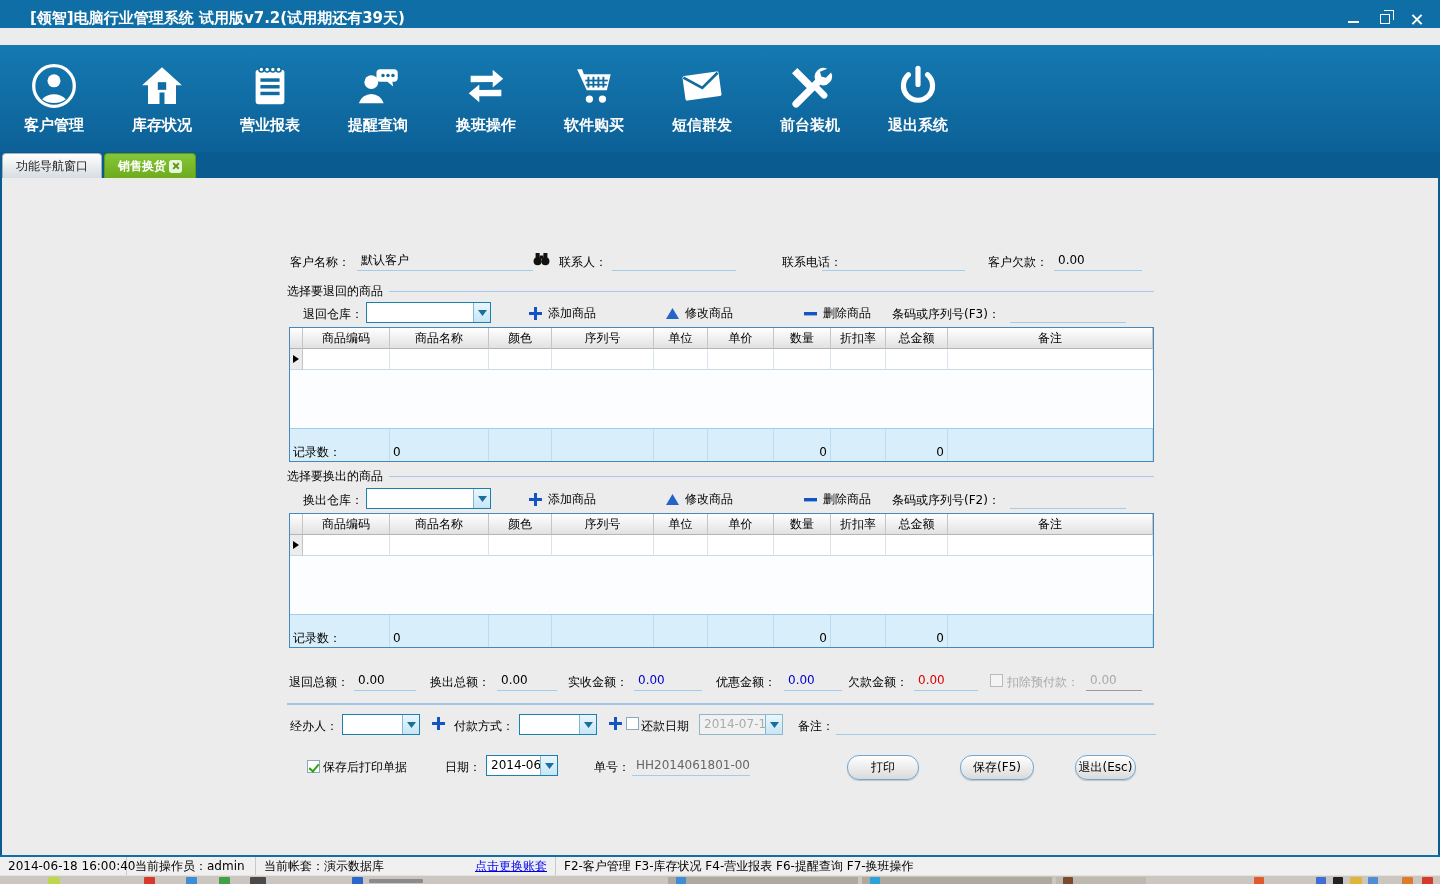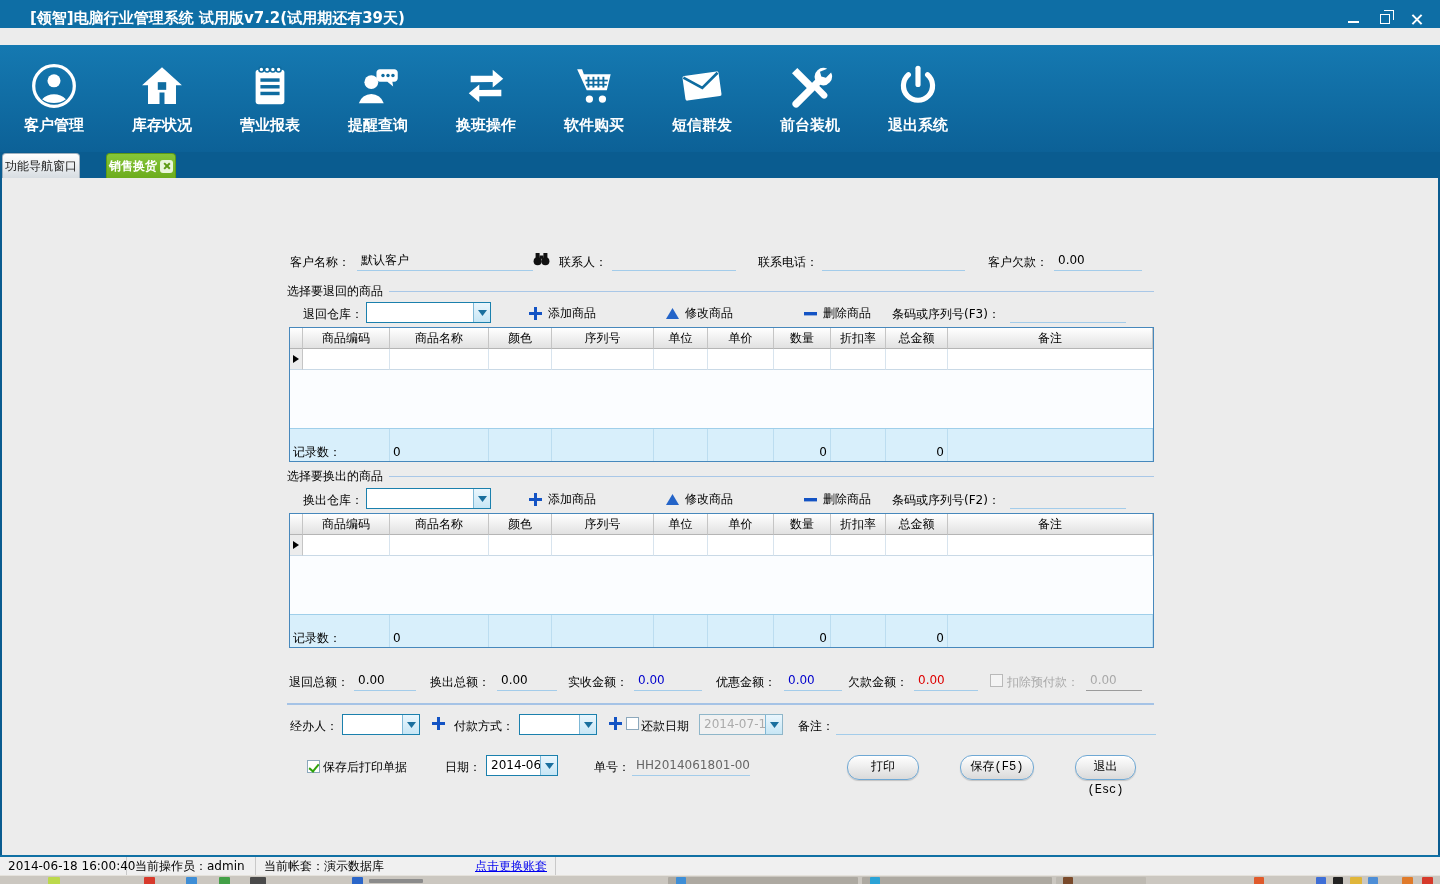--- a/index.html
+++ b/index.html
@@ -30,24 +30,24 @@
   .toolbar { position:absolute; top:45px; left:0; width:100%; height:107px;
              background:linear-gradient(#1579B1,#0C6197); display:flex; align-items:center; }
   .tool { width:108px; height:96px; display:flex; flex-direction:column; align-items:center;
           justify-content:center; gap:7px; color:#fff; cursor:pointer; }
   .tool-label { font-size:15px; font-weight:bold; white-space:nowrap; }
   .tilt { transform:rotate(-8deg); }
 
   
   .tabbar { position:absolute; top:152px; left:0; width:100%; height:26px; background:#0A5C90;
             display:flex; align-items:flex-end; padding-left:2px; gap:2px; }
-  .tab { height:25px; display:flex; align-items:center; padding:0 2px; border-radius:4px 4px 0 0; cursor:pointer; white-space:nowrap; }
+  .tab { height:25px; display:flex; align-items:center; padding:0 13px; border-radius:4px 4px 0 0; cursor:pointer; white-space:nowrap; }
   .tab.inactive { background:linear-gradient(#FEFEFE,#D7DDE2); border:1px solid #9FB0BE; border-bottom:none; color:#222; }
   .tab.active { background:linear-gradient(#85C639,#6CAC1D); border:1px solid #5E9A14; border-bottom:none;
-                color:#fff; font-weight:bold; gap:3px;margin-left:24px; }
+                color:#fff; font-weight:bold; gap:3px; }
   .tab-close { width:13px; height:13px; background:#EAF6DC; border-radius:3px; position:relative; cursor:pointer; }
   .tab-close::before,.tab-close::after { content:""; position:absolute; left:5.7px; top:2.5px; width:1.8px; height:8px; background:#5E9A14; }
   .tab-close::before { transform:rotate(45deg); } .tab-close::after { transform:rotate(-45deg); }
 
   
   .content { position:absolute; top:178px; left:0; width:100%; height:677px; background:#ECECEC;
              border-left:2px solid #0A5C90; border-right:2px solid #0A5C90; overflow:hidden; }
   .lbl { position:absolute; white-space:nowrap; line-height:16px; }
   .lbl.gray { color:#A9A9A9; }
   .uline { position:absolute; height:21px; border-bottom:1px solid #A3CCEA; line-height:20px;
@@ -86,21 +86,21 @@
 
   .divider { position:absolute; left:285px; width:867px; border-top:2px solid #A5C3E6; }
 
   .checkbox { position:absolute; width:13px; height:13px; background:#fff; border:1px solid #8CA8BC; cursor:pointer; }
   .checkbox.disabled { background:#F4F4F4; border-color:#B9B9B9; cursor:default; }
   .checkbox.checked::after { content:""; position:absolute; left:3px; top:0.5px; width:4px; height:8px;
                              border:solid #2FA30C; border-width:0 2px 2px 0; transform:rotate(40deg); }
 
   .btn { position:absolute; height:25px; border:1px solid #6FA8D4; border-radius:12px;
          background:linear-gradient(#FFFFFF,#DADADA); text-align:center; line-height:23px;
-         cursor:pointer; box-shadow:0 1px 1px rgba(0,0,0,.18);font-family:Liberation Mono, monospace; }
+         cursor:pointer; box-shadow:0 1px 1px rgba(0,0,0,.18); }
 
   
   .statusbar { position:absolute; top:855px; left:0; width:100%; height:20px; background:#F0F0F0;
                border-top:2px solid #1070A4; display:flex; align-items:stretch; }
   .sb-panel { display:flex; align-items:center; padding:0 8px; border-right:1px solid #C9C9C9; white-space:nowrap; }
   .sb-link { color:#0000EE; text-decoration:underline; cursor:pointer; margin-left:auto; padding-left:20px; }
 
   
   .taskbar { position:absolute; top:875px; left:0; width:100%; height:9px; background:#CBC7C0;
              border-top:1px solid #E5E2DC; overflow:hidden; }
@@ -236,21 +236,21 @@
     <div class="uline" style="left:355px;top:72px;width:176px">默认客户</div>
     <svg style="position:absolute;left:531px;top:74px" width="17" height="14" viewBox="0 0 17 14" fill="#111">
       <rect x="2.6" y="1" width="4" height="5"></rect>
         <rect x="10.4" y="1" width="4" height="5"></rect>
         <rect x="6.5" y="3.5" width="4" height="3.4"></rect>
       <circle cx="4.6" cy="9.2" r="4"></circle>
         <circle cx="12.4" cy="9.2" r="4"></circle>
     </svg>
     <span class="lbl" style="left:557px;top:76px">联系人：</span>
     <div class="uline" style="left:610px;top:72px;width:124px"></div>
-    <span class="lbl" style="left:756px;top:76px">联系电话：</span>
+    <span class="lbl" style="left:780px;top:76px">联系电话：</span>
     <div class="uline" style="left:820px;top:72px;width:143px"></div>
     <span class="lbl" style="left:986px;top:76px">客户欠款：</span>
     <div class="uline" style="left:1052px;top:72px;width:88px">0.00</div>
 
     <div class="gb-head" style="top:106px">
       <span class="gb-label">选择要退回的商品</span>
       <span class="gb-line"></span>
     </div>
     <span class="lbl" style="left:301px;top:128px">退回仓库：</span>
     <div class="dropdown" style="left:364px;top:124px;width:125px">
@@ -479,20 +479,21 @@
     <div class="btn" style="left:1073px;top:577px;width:61px">退出(Esc)</div>
   </div>
 
   <div class="statusbar">
     <div class="sb-panel" style="width:127px">2014-06-18 16:00:40</div>
     <div class="sb-panel" style="width:129px">当前操作员：admin</div>
     <div class="sb-panel" style="width:300px">
       <span>当前帐套：演示数据库</span>
       <span class="sb-link">点击更换账套</span>
     </div>
+    <div class="sb-panel" style="flex:1;border-right:none">F2-客户管理 F3-库存状况 F4-营业报表 F6-提醒查询 F7-换班操作</div>
   </div>
 
   <div class="taskbar">
     <span class="blob" style="left:48px;width:12px;background:#BCD94C"></span>
     <span class="blob" style="left:144px;width:11px;background:#D8392B"></span>
     <span class="blob" style="left:186px;width:11px;background:#3E8ED6"></span>
     <span class="blob" style="left:219px;width:11px;background:#43A047"></span>
     <span class="blob" style="left:250px;width:16px;background:#4A4A4A"></span>
     <span class="blob" style="left:352px;width:11px;background:#2B66C9"></span>
     <span class="blob" style="left:369px;width:54px;height:4px;top:3px;background:#8B8B8B"></span>

